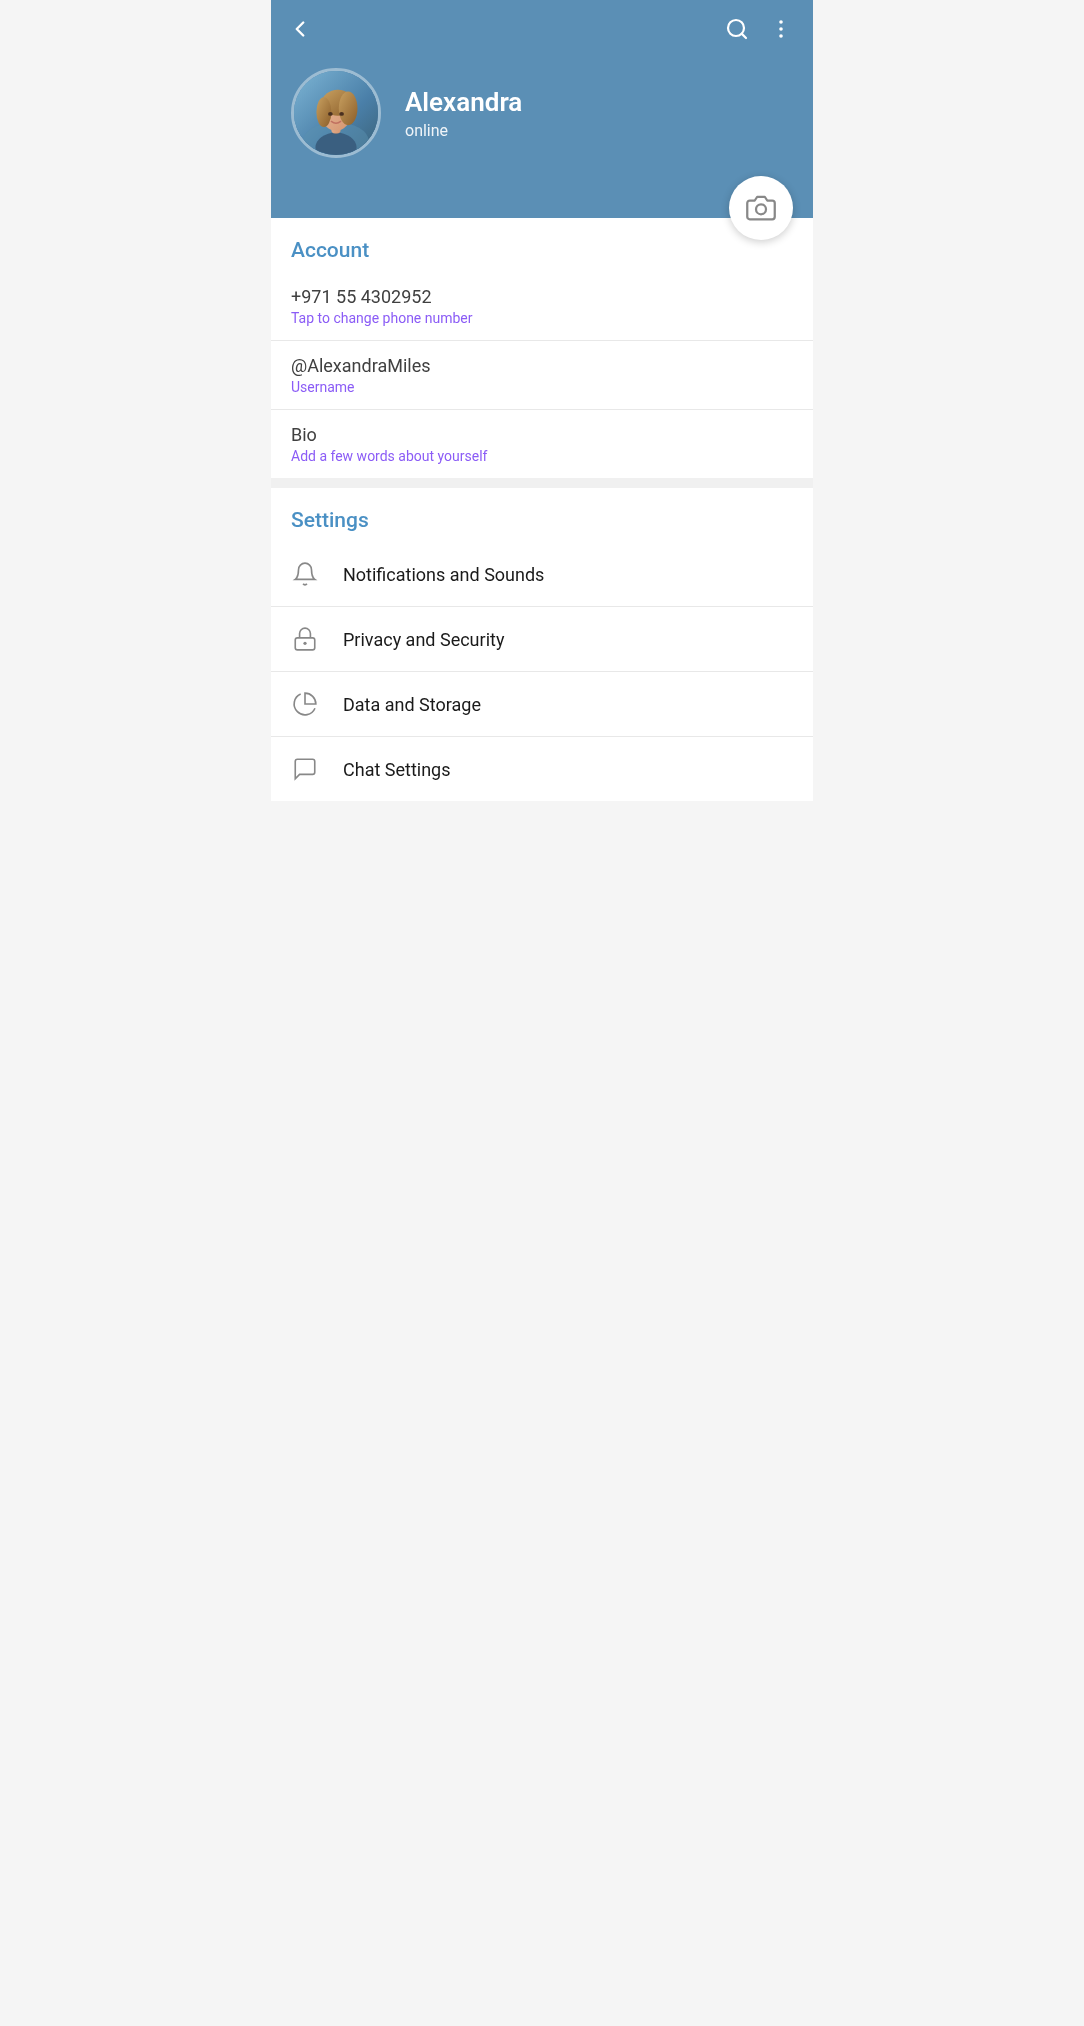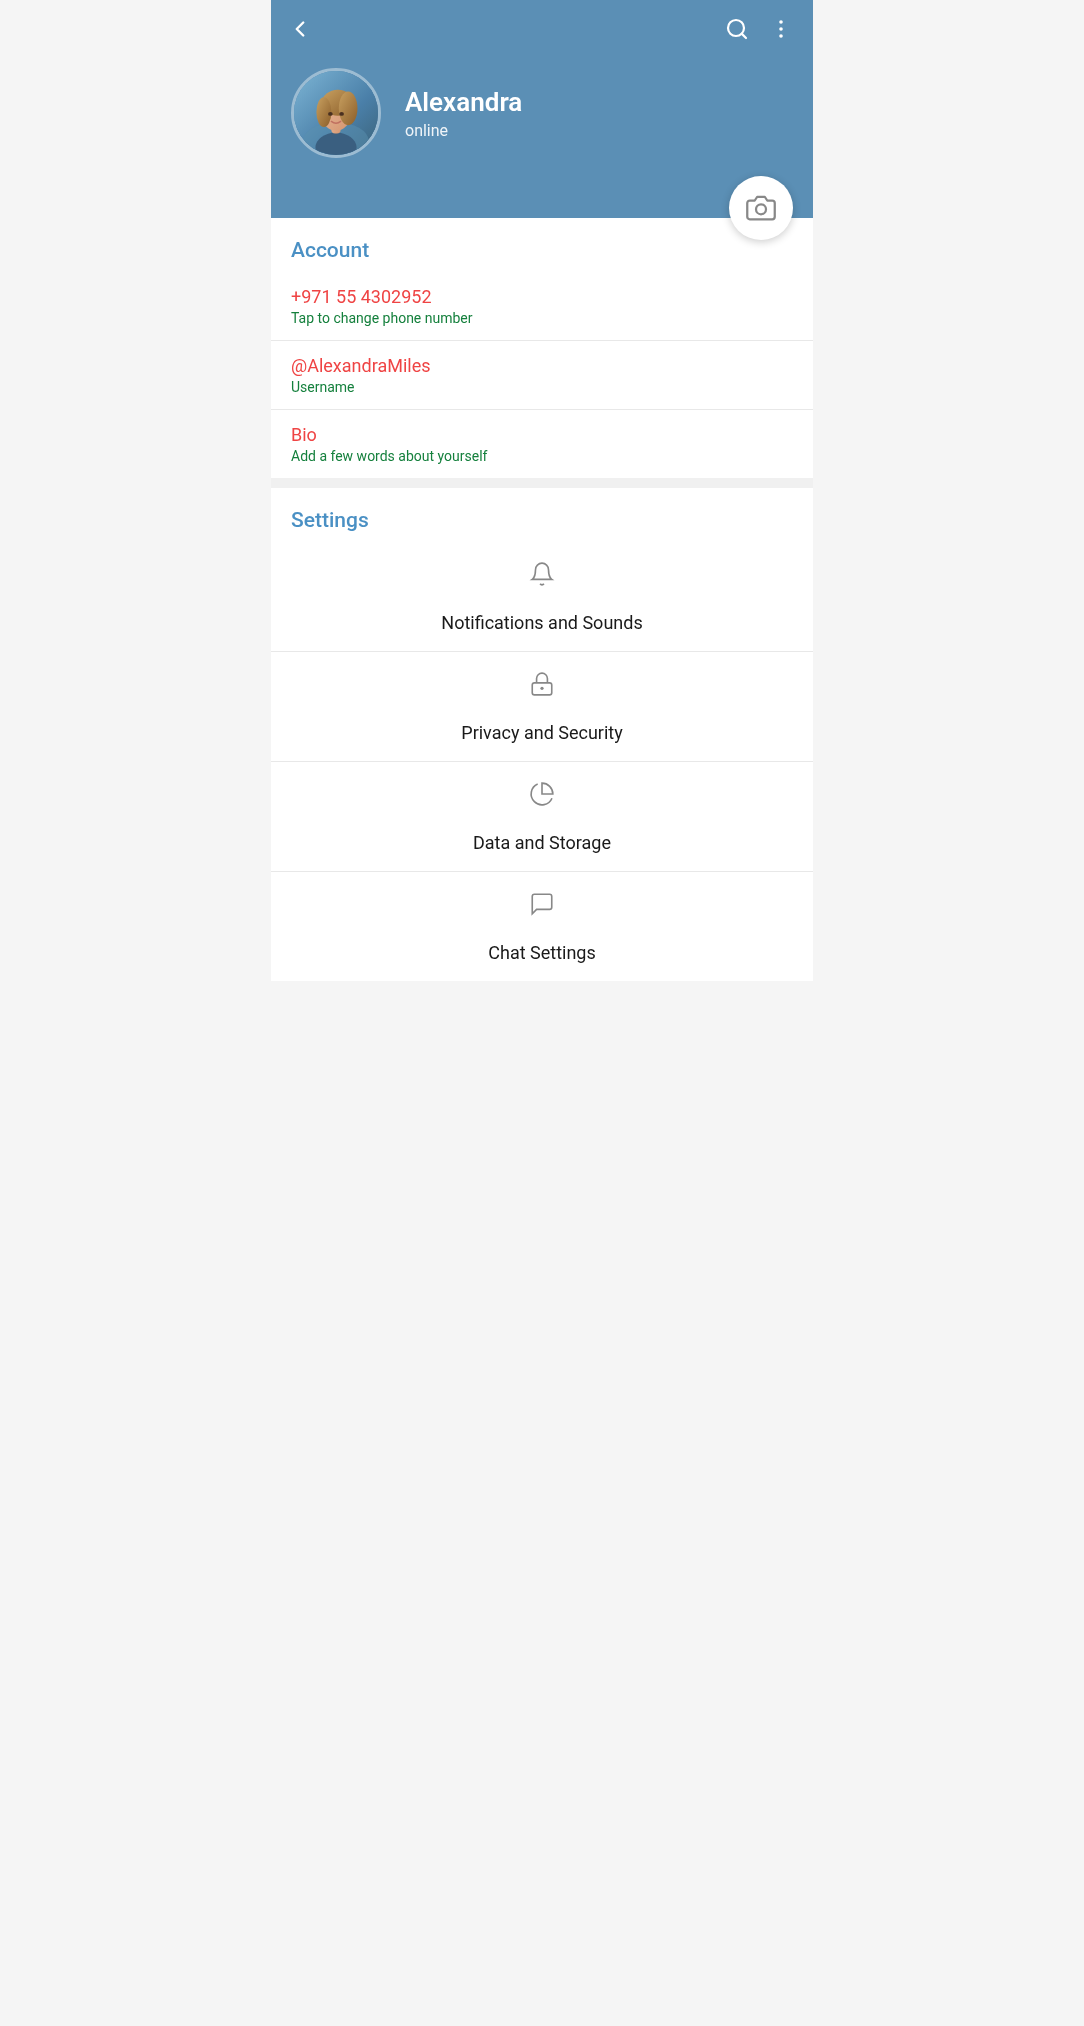--- a/index.html
+++ b/index.html
@@ -148,48 +148,47 @@
       border-bottom: 1px solid #e8e8e8;
       cursor: pointer;
     }
 
     .list-item:last-child {
       border-bottom: none;
     }
 
     .list-item .item-primary {
       font-size: 18px;
-      color: #ef4444;
+      color: #404040;
       margin-bottom: 3px;
     }
 
     .list-item .item-secondary {
       font-size: 14px;
-      color: #15803d;
+      color: #8b5cf6;
     }
 
     
     .section-divider {
       height: 10px;
       background: #f0f0f0;
     }
 
     
     .settings-section {
       background: white;
     }
 
     .settings-item {
       display: flex;
       align-items: center;
       padding: 18px 20px;
       border-bottom: 1px solid #e8e8e8;
       cursor: pointer;
       gap: 24px;
-      flex-direction: column;
     }
 
     .settings-item:last-child {
       border-bottom: none;
     }
 
     .settings-icon {
       width: 28px;
       height: 28px;
       display: flex;

